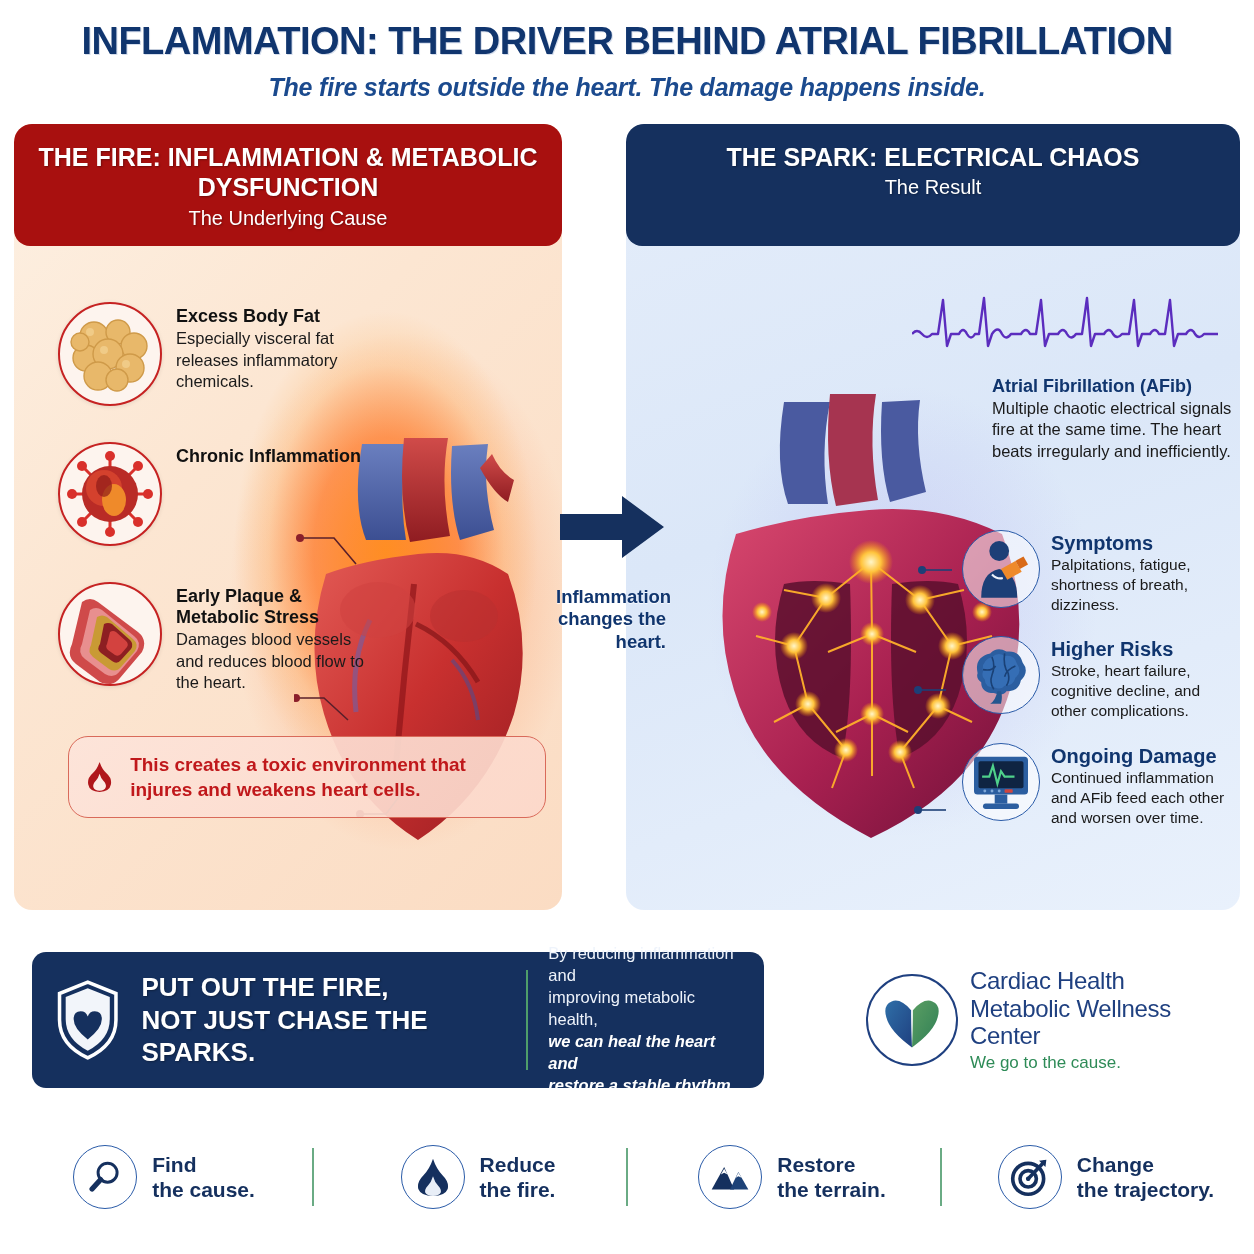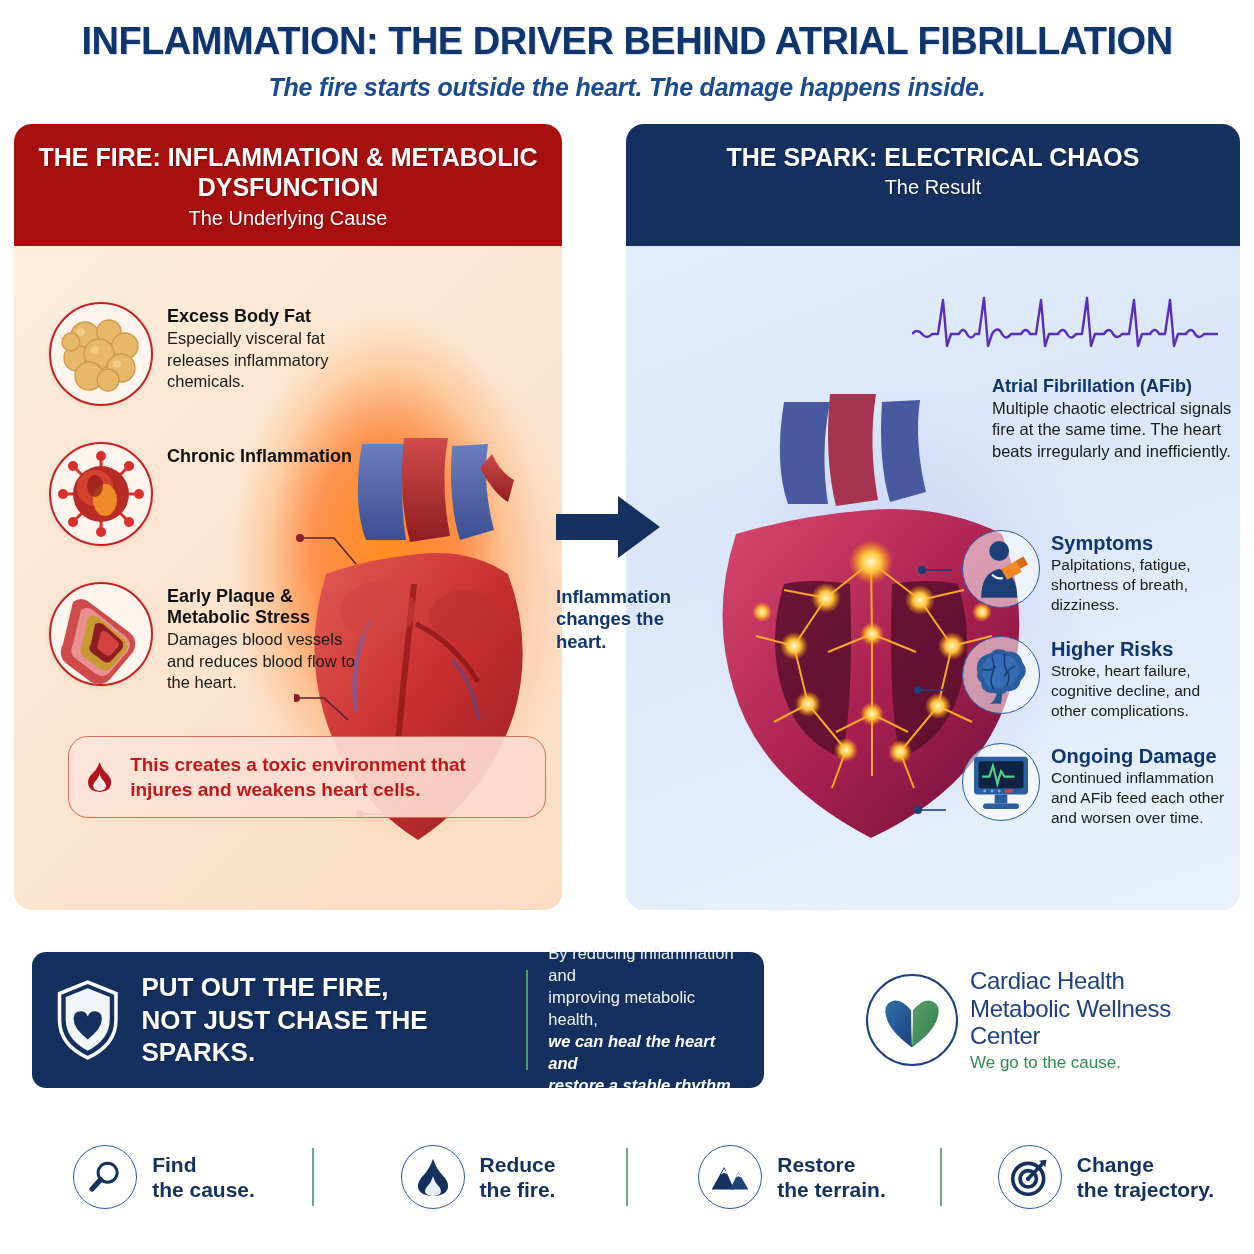--- a/index.html
+++ b/index.html
@@ -29,21 +29,21 @@
   .panel{
     position:absolute; top:0; border-radius:18px; overflow:hidden;
   }
   .panel-left{ left:14px; width:548px; height:786px;
     background:linear-gradient(135deg,#fdf0e2 0%,#fce6d2 40%,#fbdcc3 100%); }
   .panel-right{ left:626px; width:614px; height:786px;
     background:linear-gradient(160deg,#e4edfa 0%,#dbe7f8 45%,#e9f1fc 100%); }
 
   .panel-head{
     width:100%; text-align:center; color:#fff;
-    padding:18px 14px 16px; position:relative; z-index:4;
+    padding:18px 14px 16px; position:relative; z-index:4;border-radius:16px;
   }
   .panel-left .panel-head{ background:#a8100f; height:122px; }
   .panel-right .panel-head{ background:#15305e; height:122px; }
   .panel-head .ph-title{
     font-size:25px; font-weight:bold; line-height:1.22;
     text-shadow:1px 1px 2px rgba(0,0,0,.33);
   }
   .panel-head .ph-sub{
     font-size:20px; margin-top:4px; text-shadow:1px 1px 2px rgba(0,0,0,.3);
   }
@@ -64,21 +64,21 @@
   .spark-art{
     position:absolute; left:0; top:122px; width:614px; height:664px; z-index:1;
     background:
       radial-gradient(ellipse 250px 290px at 45% 55%, rgba(140,120,230,.22) 0%, rgba(150,140,235,.08) 55%, rgba(255,255,255,0) 78%);
     pointer-events:none;
   }
   .heart-right{ position:absolute; left:50px; top:260px; width:390px; height:470px; z-index:2; }
   .ecg{ position:absolute; left:286px; top:160px; width:330px; height:80px; z-index:3; }
 
   
-  .bullets-left{ position:absolute; left:35px; top:178px; width:320px; z-index:5; }
+  .bullets-left{ position:absolute; left:44px; top:178px; width:320px; z-index:5; }
   .bullet{ display:flex; align-items:flex-start; margin-bottom:36px; }
   .bullet-icon{
     width:104px; height:104px; flex:0 0 104px; border-radius:50%;
     border:2px solid #c62222; background:#fdf4ee; overflow:hidden;
     display:flex; align-items:center; justify-content:center;
     box-shadow:0 1px 4px rgba(0,0,0,.1);
   }
   .bullet-text{ margin-left:14px; padding-top:4px; }
   .bullet-title{ font-size:18px; font-weight:bold; color:#111; line-height:1.18; }
   .bullet-body{ font-size:16.5px; color:#1a1a1a; line-height:1.3; margin-top:1px; }
@@ -86,21 +86,21 @@
   
   .callout{
     position:absolute; left:54px; top:612px; width:478px; height:82px; z-index:6;
     border:1.5px solid #d96a5a; border-radius:20px;
     background:linear-gradient(135deg,rgba(253,228,218,.92),rgba(252,216,202,.92));
     display:flex; align-items:center; padding:0 18px;
   }
   .callout-text{ margin-left:18px; font-size:19px; font-weight:bold; color:#c0181b; line-height:1.32; }
 
   
-  .arrow-wrap{ position:absolute; left:556px; top:370px; width:110px; z-index:9; text-align:left; }
+  .arrow-wrap{ position:absolute; left:556px; top:370px; width:110px; z-index:9; text-align:right; }
   .arrow-label{
     margin-top:22px; font-size:18.5px; font-weight:bold; color:#10356e; line-height:1.22;
     text-shadow:0 1px 1px rgba(255,255,255,.9);
   }
 
   
   .afib-block{ position:absolute; left:992px; top:374px; width:240px; z-index:6; }
   .afib-title{ font-size:18px; font-weight:bold; color:#10356e; }
   .afib-body{ font-size:16.5px; color:#1a1a1a; line-height:1.3; margin-top:1px; }
 

